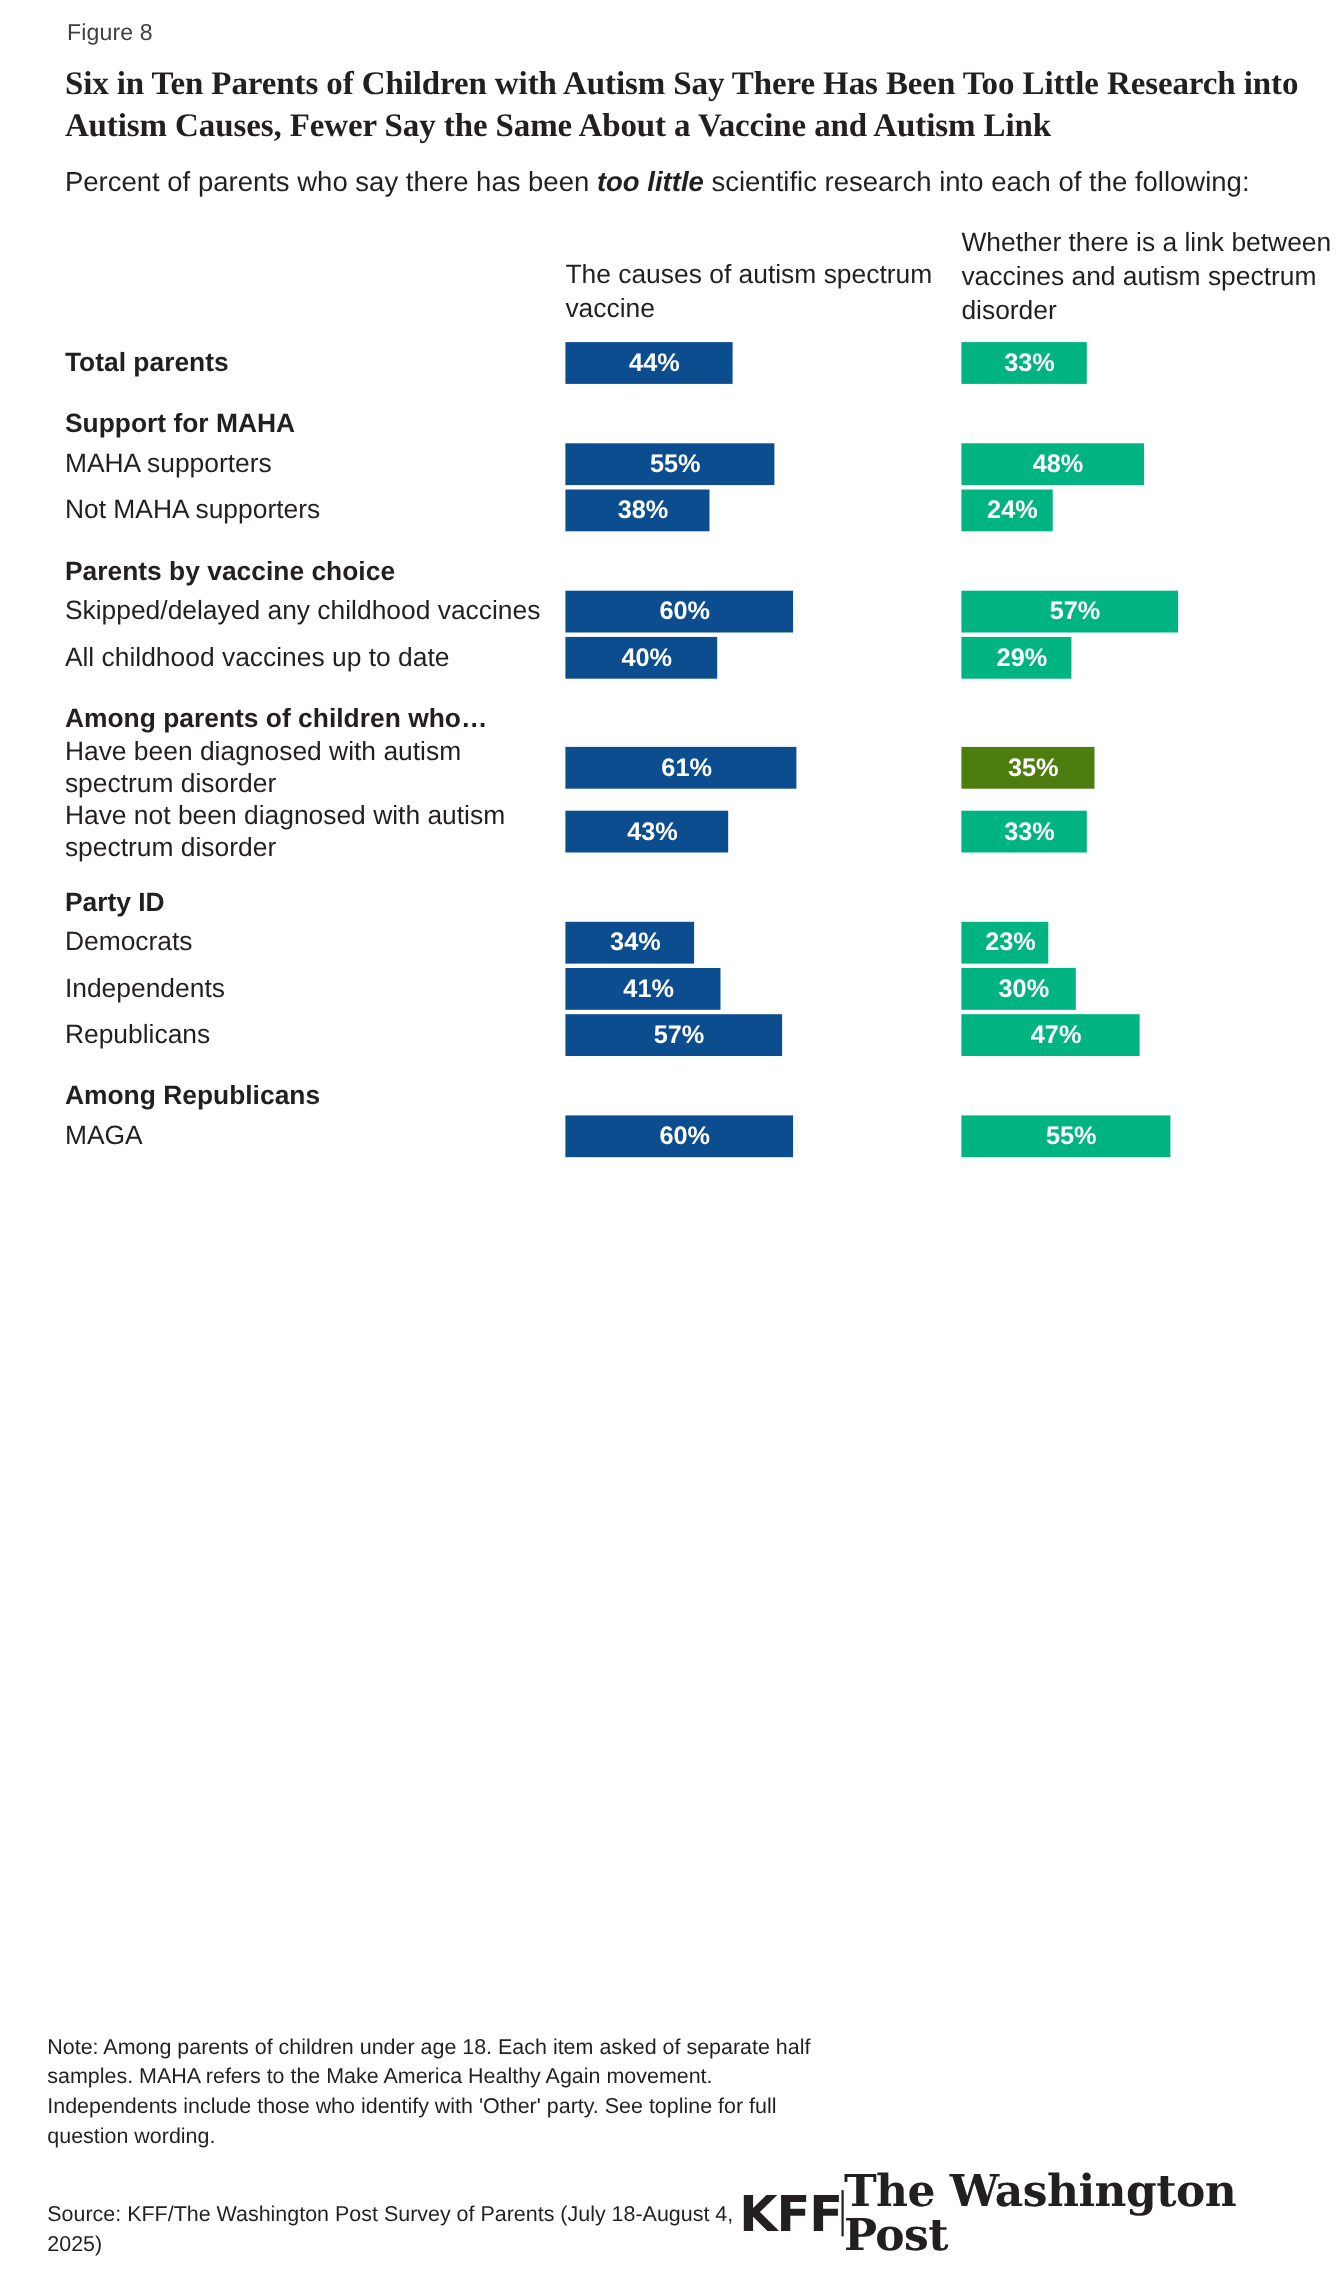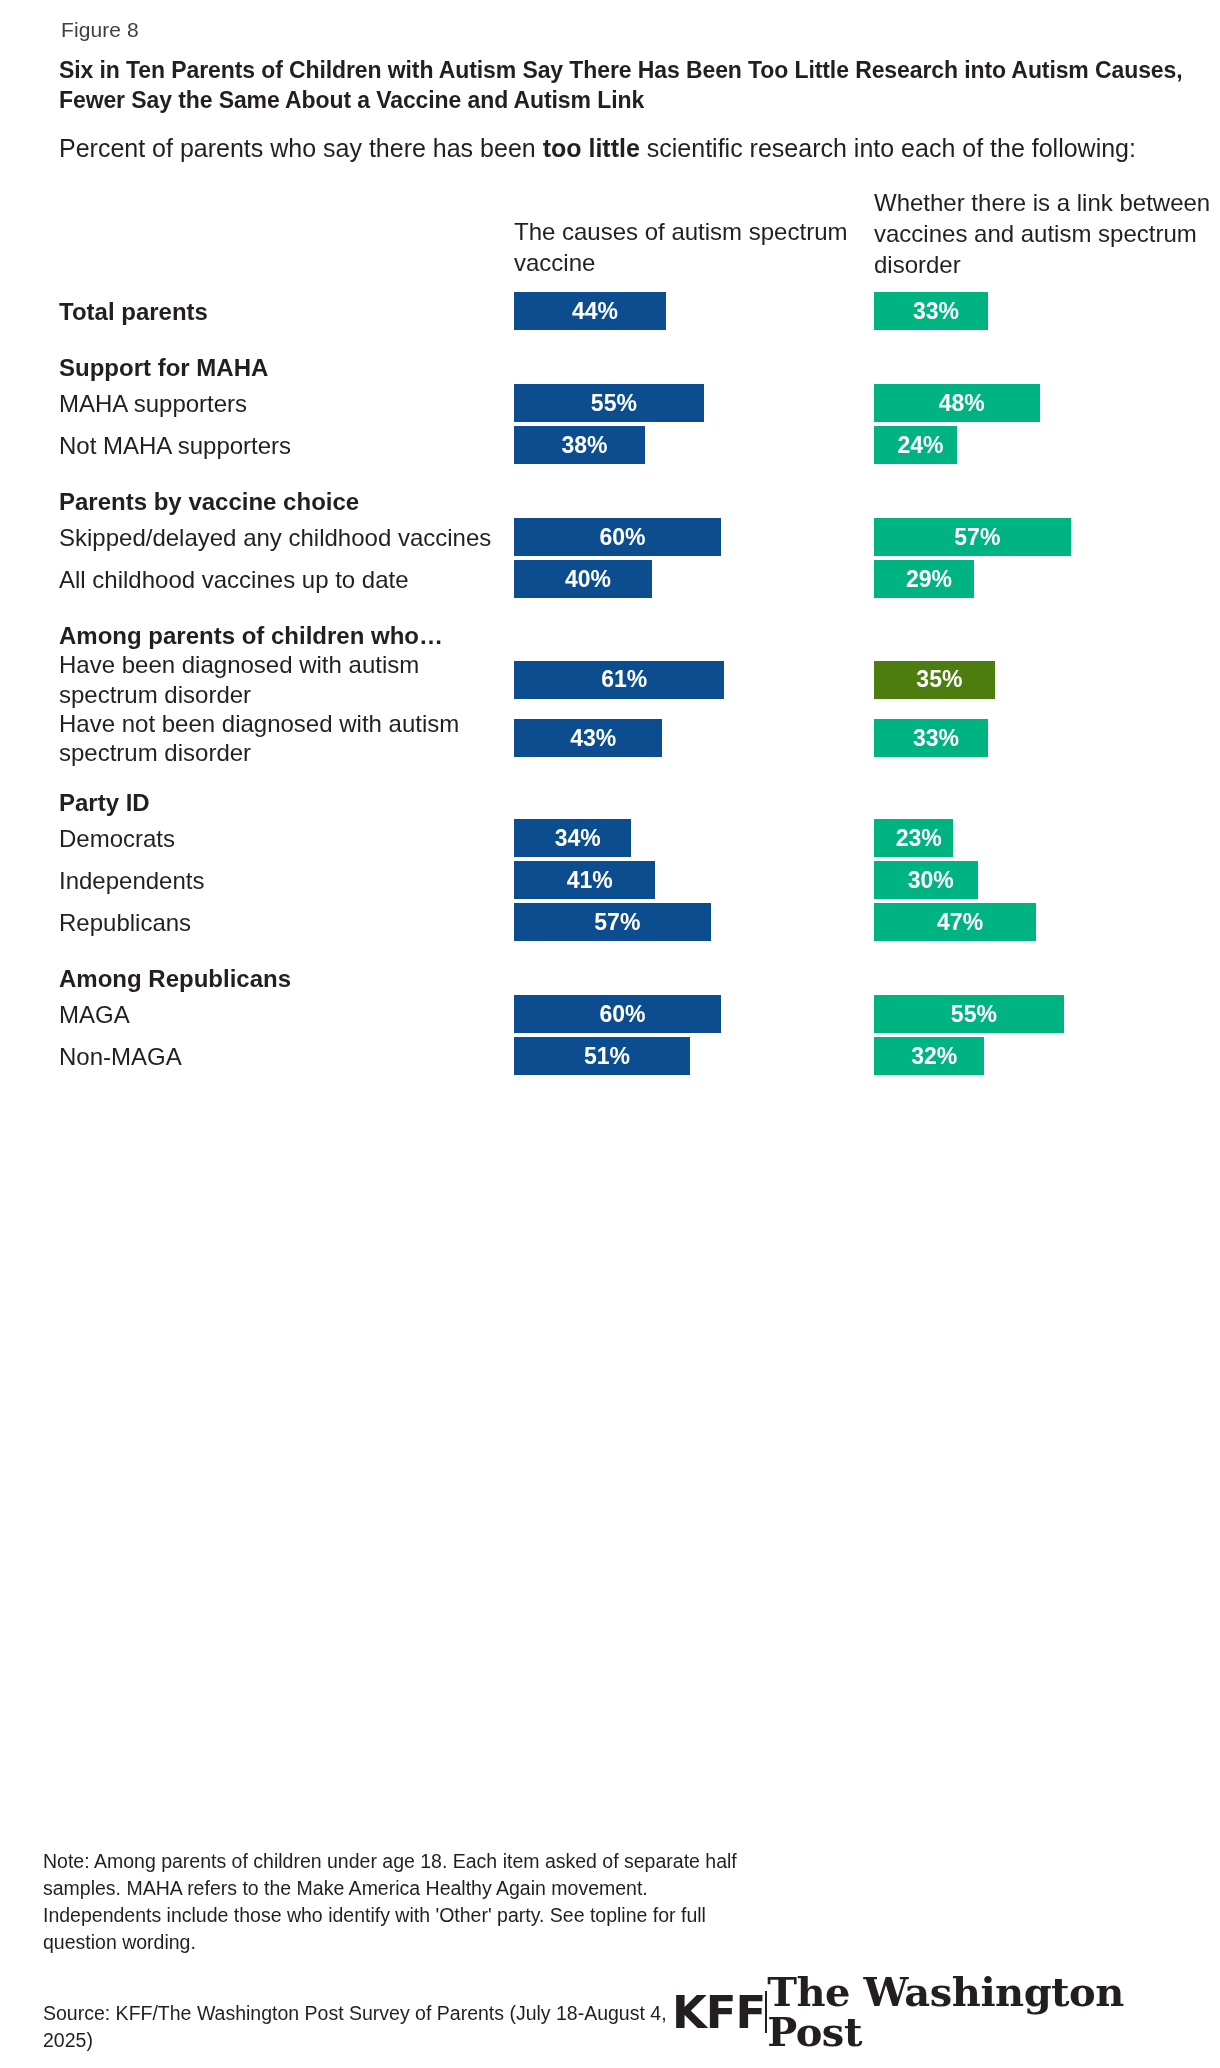--- a/index.html
+++ b/index.html
@@ -23,37 +23,37 @@
     position: relative;
     margin-left: 15px;
   }
   .figure-label {
     font-size: 21px;
     color: #3f3f3f;
     margin: 0 0 14px 2px;
     letter-spacing: 0.1px;
   }
   .title {
-    font-family: Liberation Sans, sans-serif;
-    font-weight: bold;
-    font-size: 23px;
+    font-family: Liberation Serif, serif;
+    font-weight: bold;
+    font-size: 30px;
     line-height: 1.30;
     letter-spacing: -0.1px;
     color: #231f20;
     margin: 0 0 16px 0;
     max-width: 1180px;
   }
   .subtitle {
     font-size: 25px;
     line-height: 1.32;
     color: #231f20;
     margin: 0 0 22px 0;
     max-width: 1175px;
   }
-  .subtitle b { font-weight: bold; }
+  .subtitle b { font-weight: bold; font-style: italic; }
 
   
   .chart {
     position: relative;
     width: 100%;
   }
   .head-row {
     display: flex;
     align-items: flex-end;
     margin-bottom: 10px;
@@ -363,33 +363,20 @@
         <div class="row">
           <div class="row-label">MAGA</div>
           <div class="bar-cell a">
             <div class="bar" style="background: rgb(12, 77, 143); width: 207px;">
               <span class="val">60%</span>
             </div>
           </div>
           <div class="bar-cell b">
             <div class="bar" style="background: rgb(0, 180, 129); width: 189.75px;">
               <span class="val">55%</span>
-            </div>
-          </div>
-        </div>
-        <div class="row">
-          <div class="row-label">Non-MAGA</div>
-          <div class="bar-cell a">
-            <div class="bar" style="background: rgb(12, 77, 143); width: 175.95px;">
-              <span class="val">51%</span>
-            </div>
-          </div>
-          <div class="bar-cell b">
-            <div class="bar" style="background: rgb(0, 180, 129); width: 110.4px;">
-              <span class="val">32%</span>
             </div>
           </div>
         </div>
       </div>
   </div>
 
   <div class="footer">
     <div class="note">Note: Among parents of children under age 18. Each item asked of separate half samples. MAHA refers to the Make America Healthy Again movement. Independents include those who identify with 'Other' party. See topline for full question wording.</div>
     <div class="source-row">
       <div class="source">Source: KFF/The Washington Post Survey of Parents (July 18-August 4, 2025)</div>

